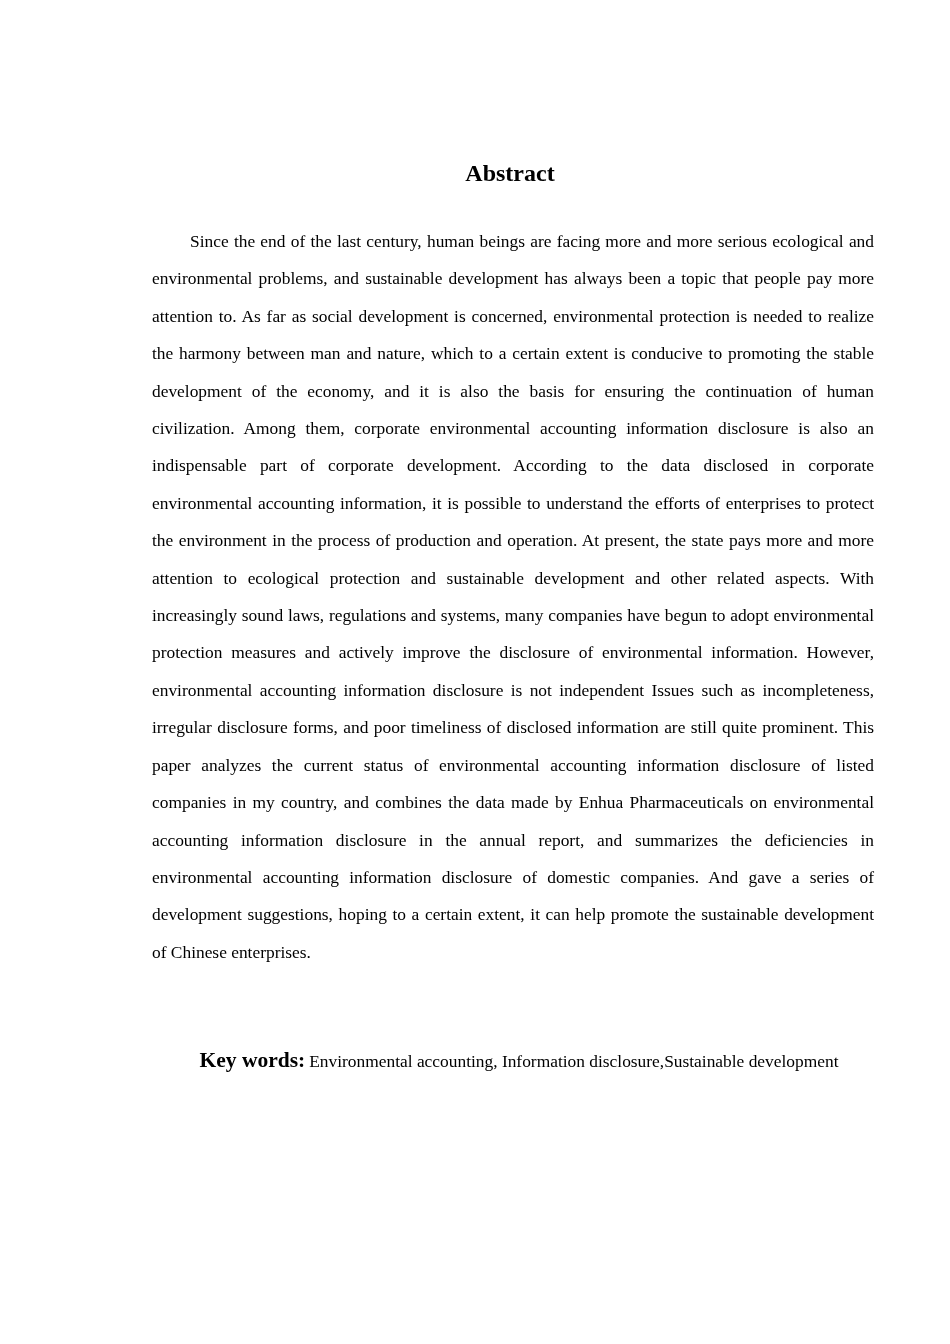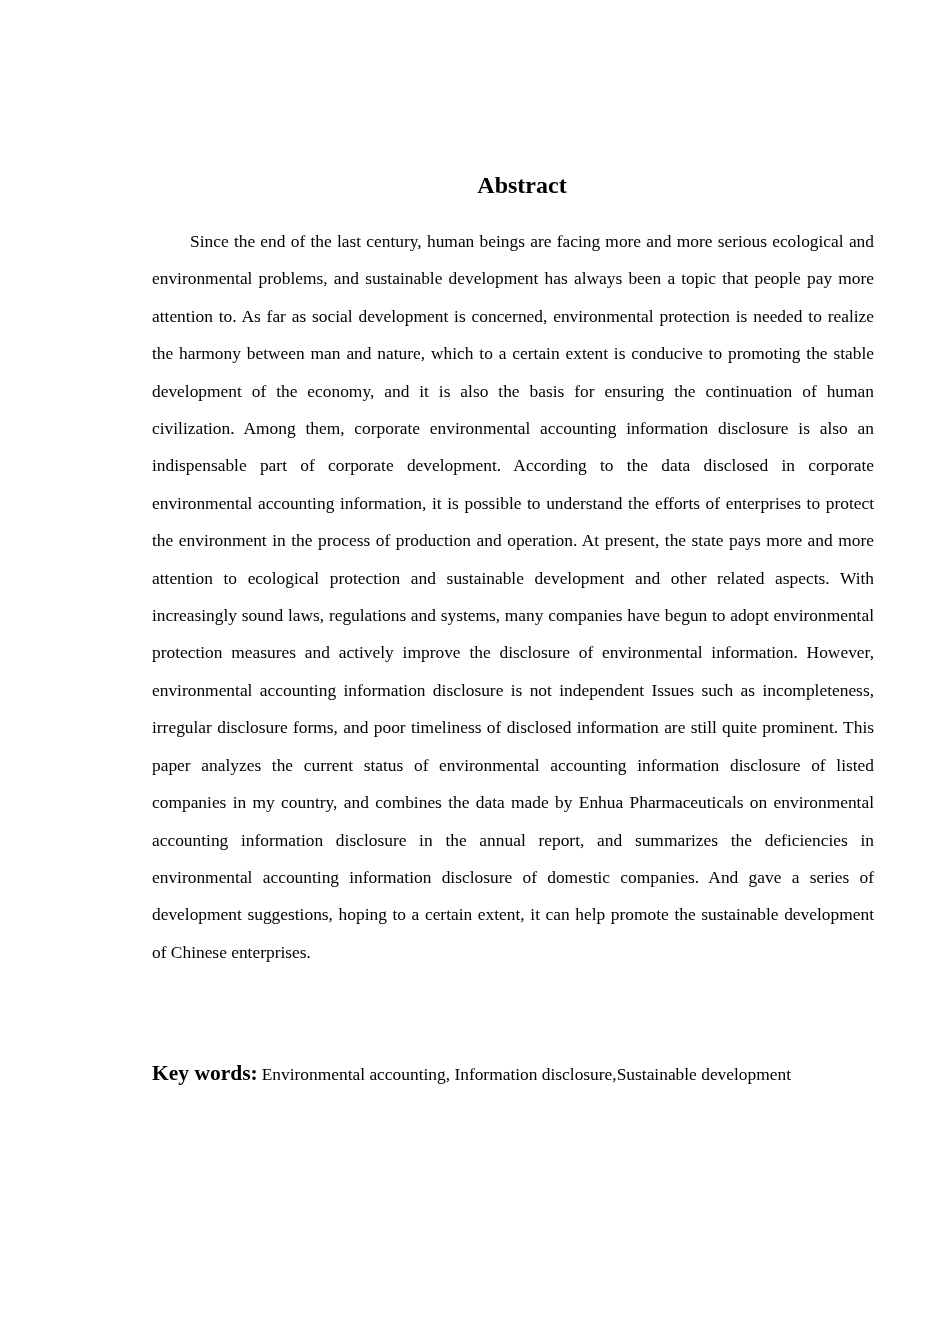--- a/index.html
+++ b/index.html
@@ -23,41 +23,42 @@
     }
     .title {
       position: absolute;
       top: 157px;
       left: 0;
       width: 748px;
       text-align: center;
       font-weight: bold;
       font-size: 24px;
       line-height: 32px;
-      margin: 12px;
+      margin: 0;
     }
     .abstract-body {
       position: absolute;
       top: 207px;
       left: 0;
       width: 722px;
       font-size: 17.4px;
       line-height: 37.4px;
       text-align: justify;
       text-indent: 38px;
       margin: 16px;
     }
     .keywords {
       position: absolute;
       top: 1040px;
       left: 0;
       width: 760px;
       white-space: nowrap;
-      margin: 16px;
+      margin: 3px;
       line-height: 34px;
+      text-align: center;
     }
     .keywords-label {
       font-weight: bold;
       font-size: 21.5px;
     }
     .keywords-value {
       font-size: 17.4px;
     }
   </style>
 </head>

